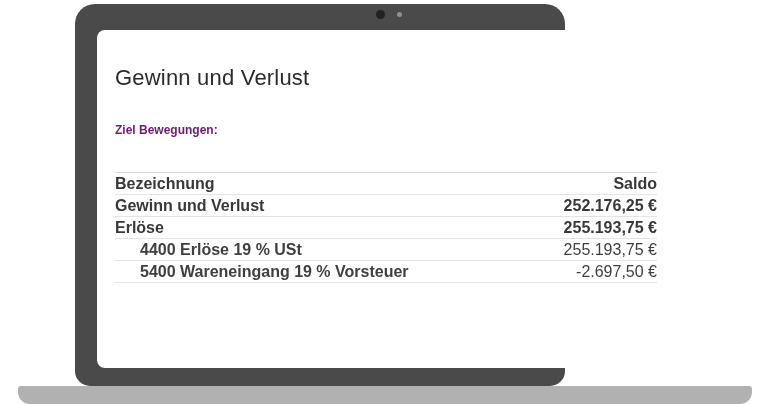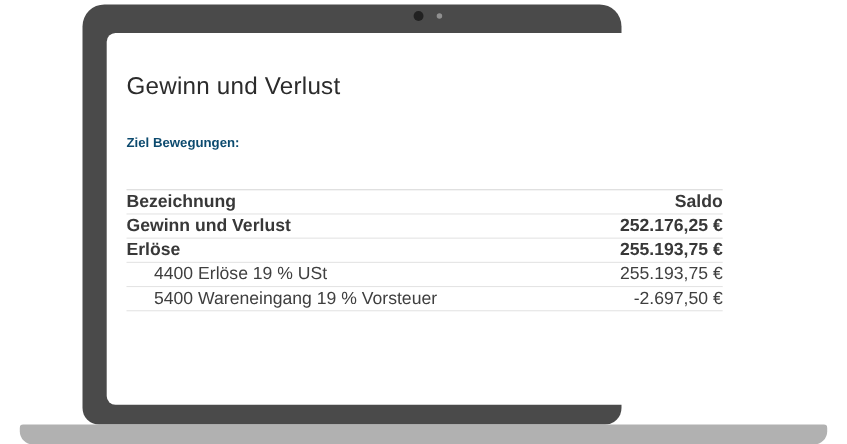--- a/index.html
+++ b/index.html
@@ -81,21 +81,21 @@
     margin-top: 30px;
     height: 34px;
     font-size: 12px;
   }
   .meta-col { position: absolute; top: 0; }
   .meta-col-1 { left: 0; }
   .meta-col-2 { left: 140px; }
   .meta-col-3 { left: 282px; }
   .meta-label {
     font-weight: bold;
-    color: #0c4a6e;
+    color: #701a75;
     line-height: 17px;
     display: block;
   }
   .meta-value {
     color: #444444;
     line-height: 17px;
     display: block;
   }
   
   .pl-table {
@@ -108,21 +108,21 @@
     display: flex;
     justify-content: space-between;
     align-items: center;
     height: 21px;
     border-bottom: 1px solid #e4e4e4;
     color: #3f3f3f;
   }
   .trow .cell-name { text-align: left; white-space: nowrap; }
   .trow .cell-saldo { text-align: right; white-space: nowrap; }
   .trow.bold { font-weight: bold; color: #383838; }
-  .trow .indent { padding-left: 25px; }
+  .trow .indent { padding-left: 25px; font-weight: bold; }
 </style>
 </head>
 <body>
 
 <div class="stage">
   <div class="laptop-frame">
     <div class="cam-dot-large"></div>
     <div class="cam-dot-small"></div>
 
     <div class="screen">

